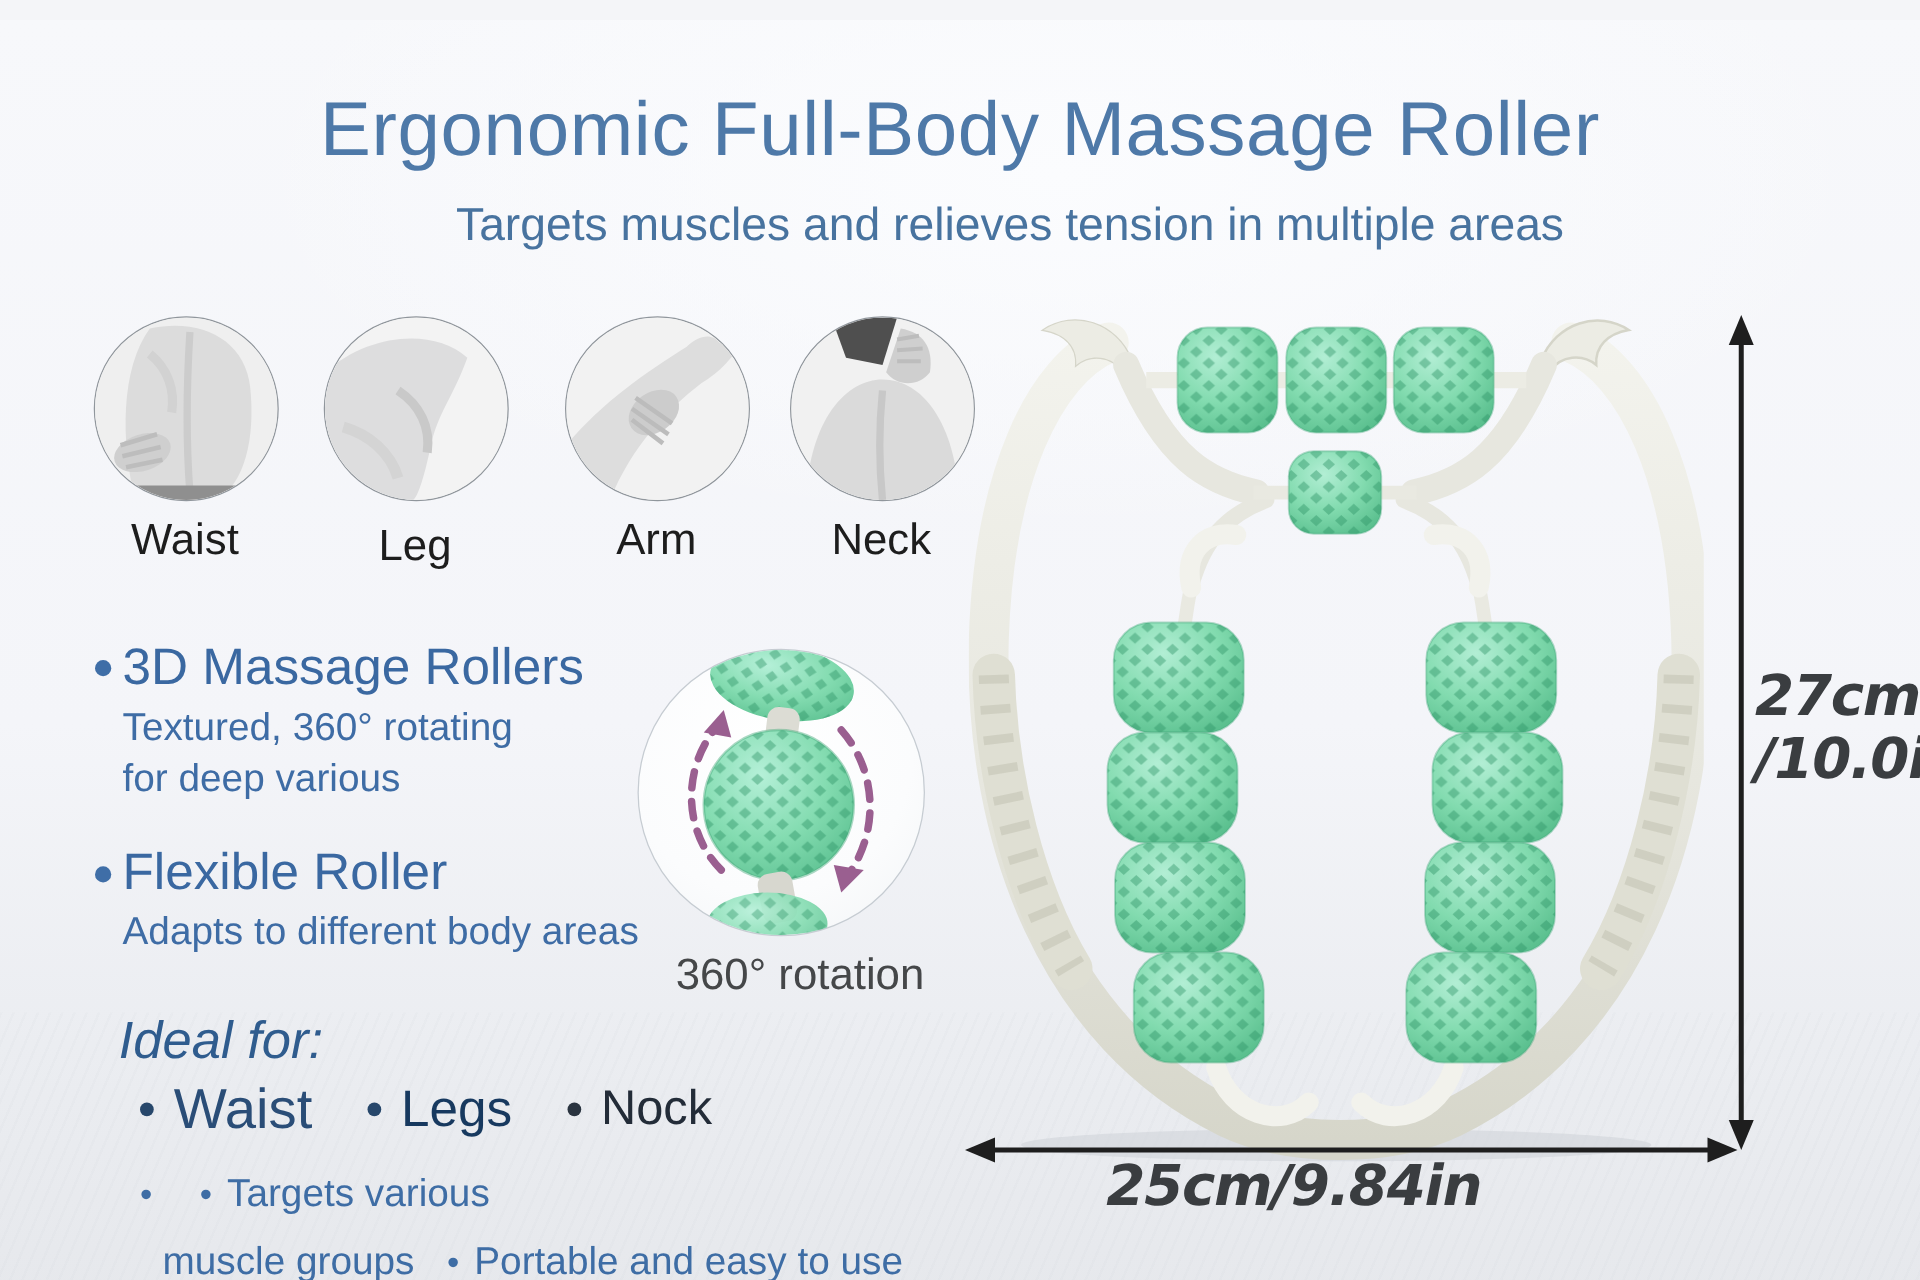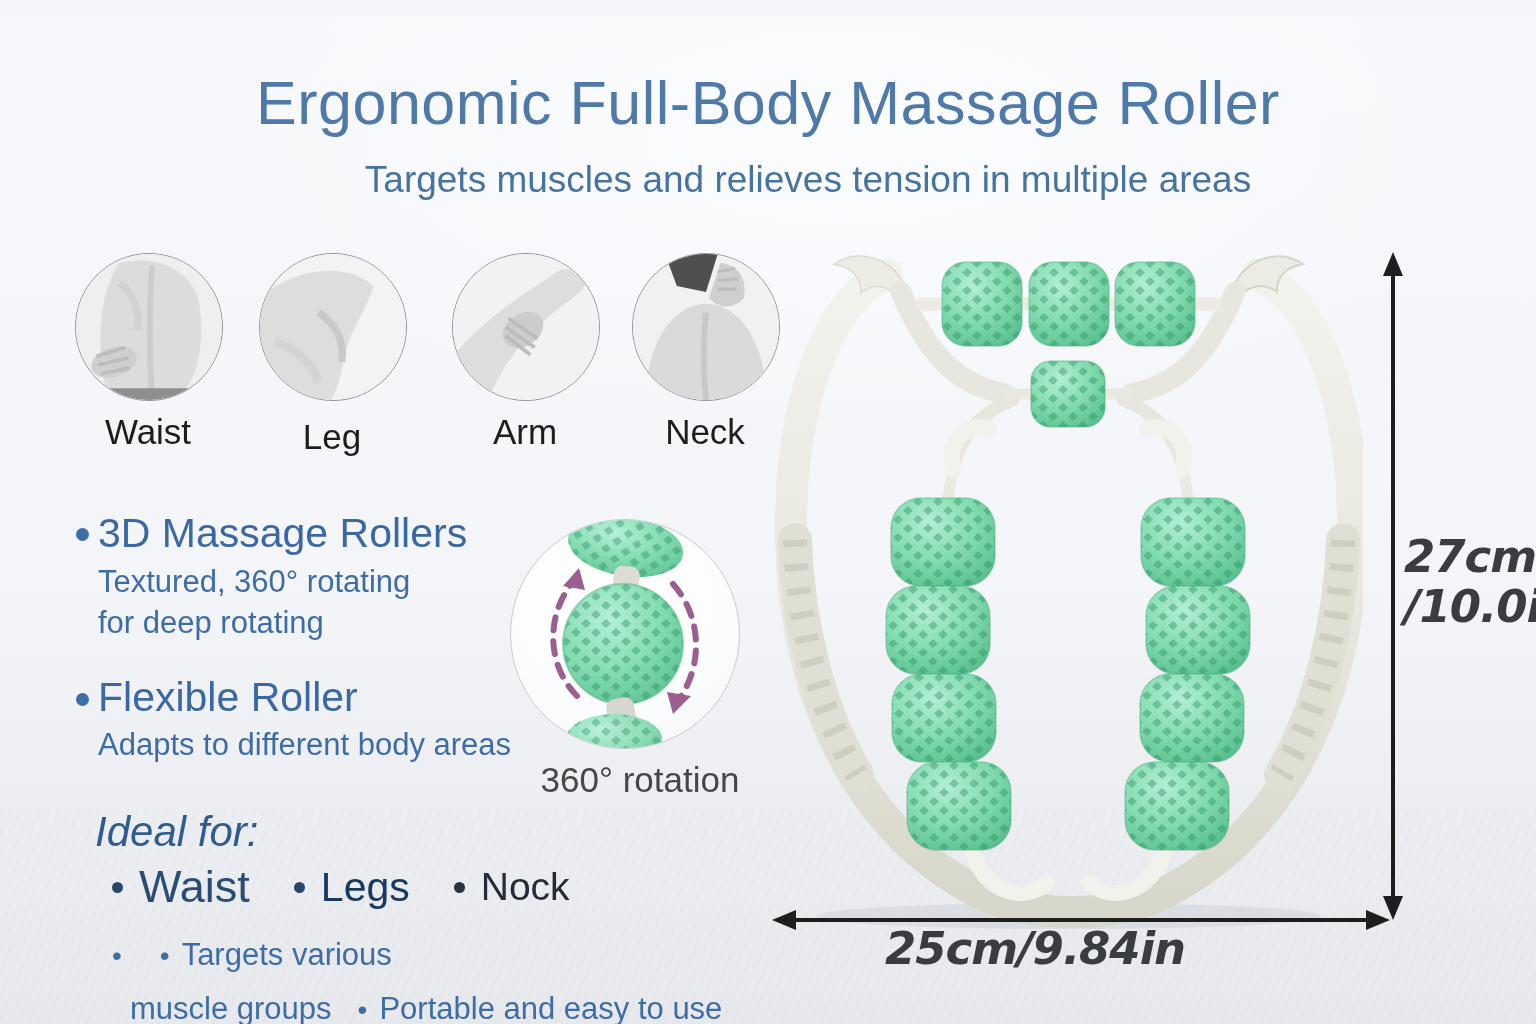--- a/index.html
+++ b/index.html
@@ -124,21 +124,21 @@
     </svg>
   </div>
   <div class="abs area-label" style="left:75px;">Waist</div>
   <div class="abs area-label" style="left:259px;top:401px;">Leg</div>
   <div class="abs area-label" style="left:452px;">Arm</div>
   <div class="abs area-label" style="left:632px;">Neck</div>
 
   <div class="abs feature-dot" style="left:76px;top:512px;"></div>
   <div class="abs feature-heading" style="left:98px;top:494px;">3D Massage Rollers</div>
   <div class="abs feature-line" style="left:98px;top:548px;">Textured, 360° rotating</div>
-  <div class="abs feature-line" style="left:98px;top:589px;">for deep rotating</div>
+  <div class="abs feature-line" style="left:98px;top:589px;">for deep various</div>
 
   <div class="abs feature-dot" style="left:76px;top:677px;"></div>
   <div class="abs feature-heading" style="left:98px;top:658px;">Flexible Roller</div>
   <div class="abs feature-line" style="left:98px;top:711px;">Adapts to different body areas</div>
 
   <div class="abs inset-circle">
     <svg viewBox="0 0 228 228">
       <defs>
         <radialGradient id="ballGrad" cx="38%" cy="30%" r="80%">
           <stop offset="0%" stop-color="#b5f0d8"></stop>

